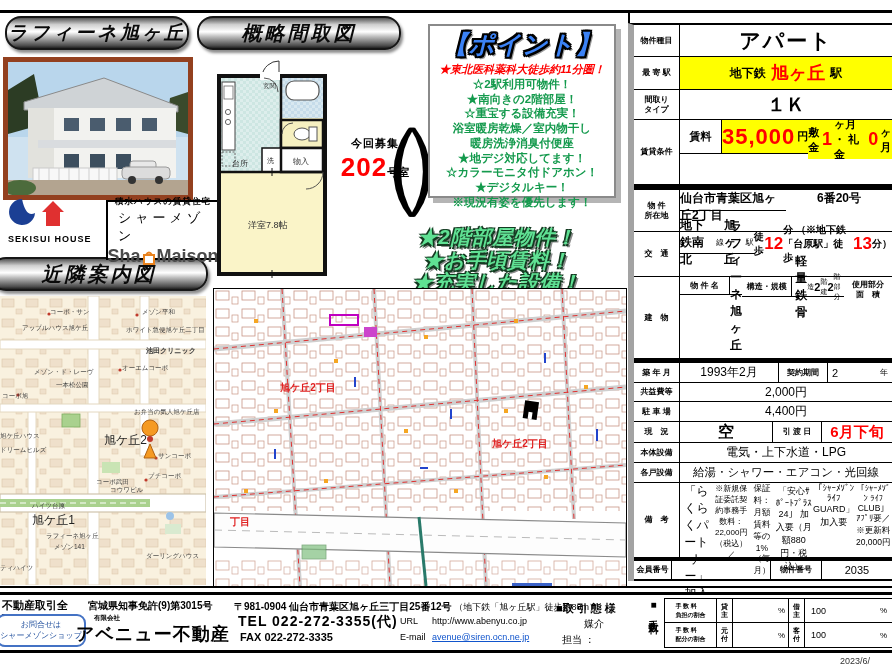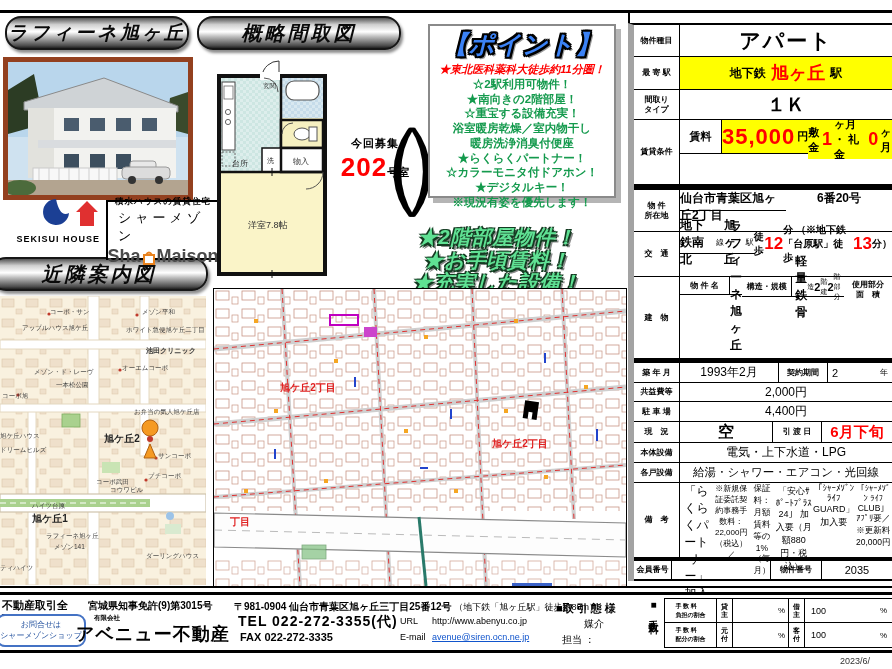--- a/index.html
+++ b/index.html
@@ -9,21 +9,21 @@
   .rule{position:absolute;left:0;width:892px;background:#000;}
   
   .banner{position:absolute;height:30px;border:2px solid #161616;border-radius:16px;
     background:linear-gradient(180deg,#555 0%,#cfcfcf 22%,#ffffff 46%,#bdbdbd 62%,#4c4c4c 92%,#222 100%);
     display:flex;align-items:center;justify-content:center;
     font-weight:bold;font-style:italic;font-size:20px;letter-spacing:3px;color:#0a0a0a;
     box-shadow:2px 3px 3px rgba(0,0,0,.45);}
   
   .photo{position:absolute;left:3px;top:57px;width:180px;height:133px;border:5px solid #93401f;box-sizing:content-box;}
   
-  .seki{position:absolute;left:8px;top:196px;width:92px;height:50px;text-align:right;}
+  .seki{position:absolute;left:8px;top:196px;width:92px;height:50px;text-align:left;}
   .seki .txt{font-size:9px;font-weight:bold;letter-spacing:1px;}
   .sham{position:absolute;left:106px;top:200px;width:110px;height:56px;border:2px solid #000;
         display:flex;flex-direction:column;align-items:center;justify-content:center;background:#fff;}
   .sham .l1{font-size:8.5px;font-weight:bold;letter-spacing:1px;}
   .sham .l2{font-size:13px;letter-spacing:4px;margin-top:1px;margin-left:10px;}
   .sham .brand{display:flex;align-items:flex-end;font-size:18px;font-weight:bold;color:#4a4a4a;line-height:1;margin-top:2px;}
   
   .fp{position:absolute;left:216px;top:60px;width:114px;height:222px;}
   
   .paren{position:absolute;font-family:"Liberation Serif",serif;font-size:104px;font-weight:400;color:#000;line-height:1;}
@@ -39,21 +39,21 @@
   .pointbox .red{font-size:11px;font-weight:bold;font-style:italic;color:#f00;margin-top:1px;}
   .pointbox .itm{font-size:11.5px;font-weight:bold;color:#149a4d;line-height:1.28;}
   .tail{position:absolute;left:578px;top:180px;width:0;height:0;}
   
   .starline{position:absolute;left:362px;width:270px;text-align:center;font-weight:bold;font-style:italic;
      color:#5fe193;font-size:20px;letter-spacing:1px;white-space:nowrap;
      text-shadow:-1.5px -1.5px 0 #143c22,1.5px -1.5px 0 #143c22,-1.5px 1.5px 0 #143c22,1.5px 1.5px 0 #143c22,3px 3px 0 #8c8c8c;}
   
   .lmap{position:absolute;left:0;top:296px;width:206px;height:289px;background:#f9f1df;overflow:hidden;}
   .lml{position:absolute;font-size:6.5px;color:#3c3c3c;white-space:nowrap;}
-  .lml.b{font-weight:bold;font-size:10px;color:#222;text-align:right;}
+  .lml.b{font-weight:normal;font-size:12px;color:#222;text-align:right;}
   .cmap{position:absolute;left:213px;top:288px;width:412px;height:297px;background:#fff;border:1px solid #000;overflow:hidden;}
   .cml{position:absolute;font-size:10px;font-weight:bold;color:#e02020;white-space:nowrap;}
   
   .tstub{position:absolute;left:628px;top:13px;width:2px;height:10px;background:#000;}
   .ptable{position:absolute;left:628px;top:23px;width:264px;border-left:6px solid #a3a3a3;border-top:2px solid #000;box-sizing:border-box;background:#fff;}
   .trow{display:flex;border-bottom:1px solid #000;box-sizing:border-box;align-items:stretch;}
   .tl{width:46px;flex-shrink:0;border-right:1px solid #000;display:flex;align-items:center;justify-content:center;
       font-size:8px;font-weight:bold;text-align:center;white-space:pre-line;line-height:1.25;box-sizing:border-box;}
   .tv{flex:1;display:flex;align-items:center;justify-content:center;box-sizing:border-box;}
   .sub{border-right:1px solid #000;display:flex;align-items:center;justify-content:center;font-size:8px;font-weight:bold;
@@ -204,21 +204,21 @@
   </div>
 
   <div class="pointbox">
     <div class="hd">【ポイント】</div>
     <div class="red">★東北医科薬科大徒歩約11分圏！</div>
     <div class="itm">☆2駅利用可物件！</div>
     <div class="itm">★南向きの2階部屋！</div>
     <div class="itm">☆重宝する設備充実！</div>
     <div class="itm">浴室暖房乾燥／室内物干し</div>
     <div class="itm">暖房洗浄消臭付便座</div>
-    <div class="itm">★らくらくパートナー！</div>
+    <div class="itm">★地デジ対応してます！</div>
     <div class="itm">☆カラーモニタ付ドアホン！</div>
     <div class="itm">★デジタルキー！</div>
     <div class="itm">※現況有姿を優先します！</div>
   </div>
   <svg class="tail" width="34" height="30">
     <polygon points="2,2 32,10 10,28" fill="#c9c9c9" stroke="#8a8a8a" stroke-width="1.5"></polygon>
   </svg>
 
   <div class="starline" style="top:224px">★2階部屋物件！</div>
   <div class="starline" style="top:247px">★お手頃賃料！</div>

